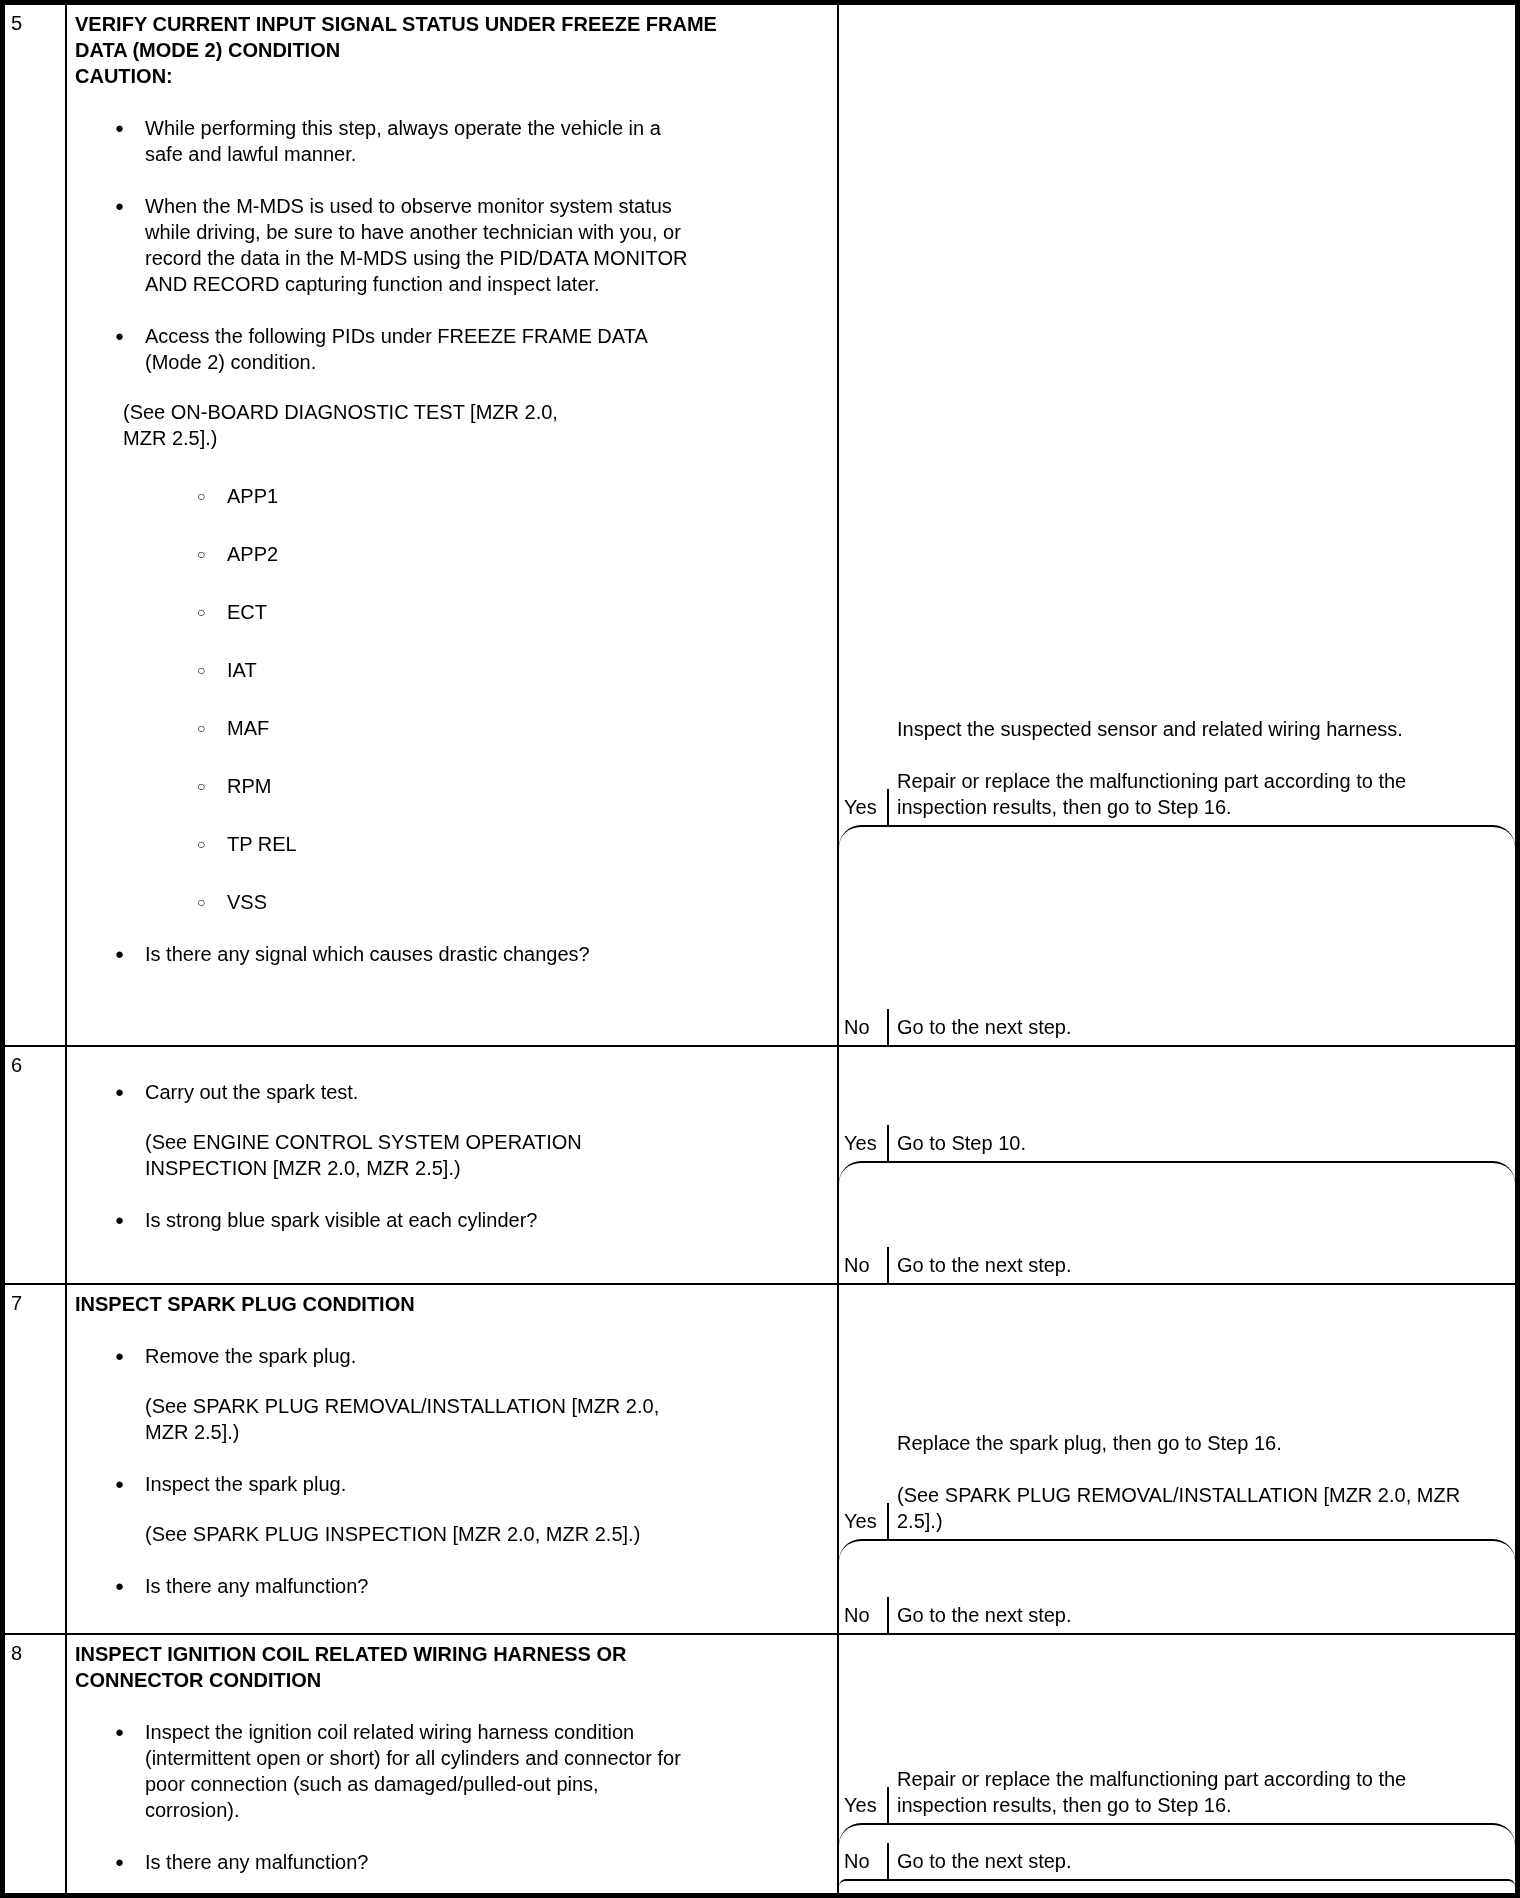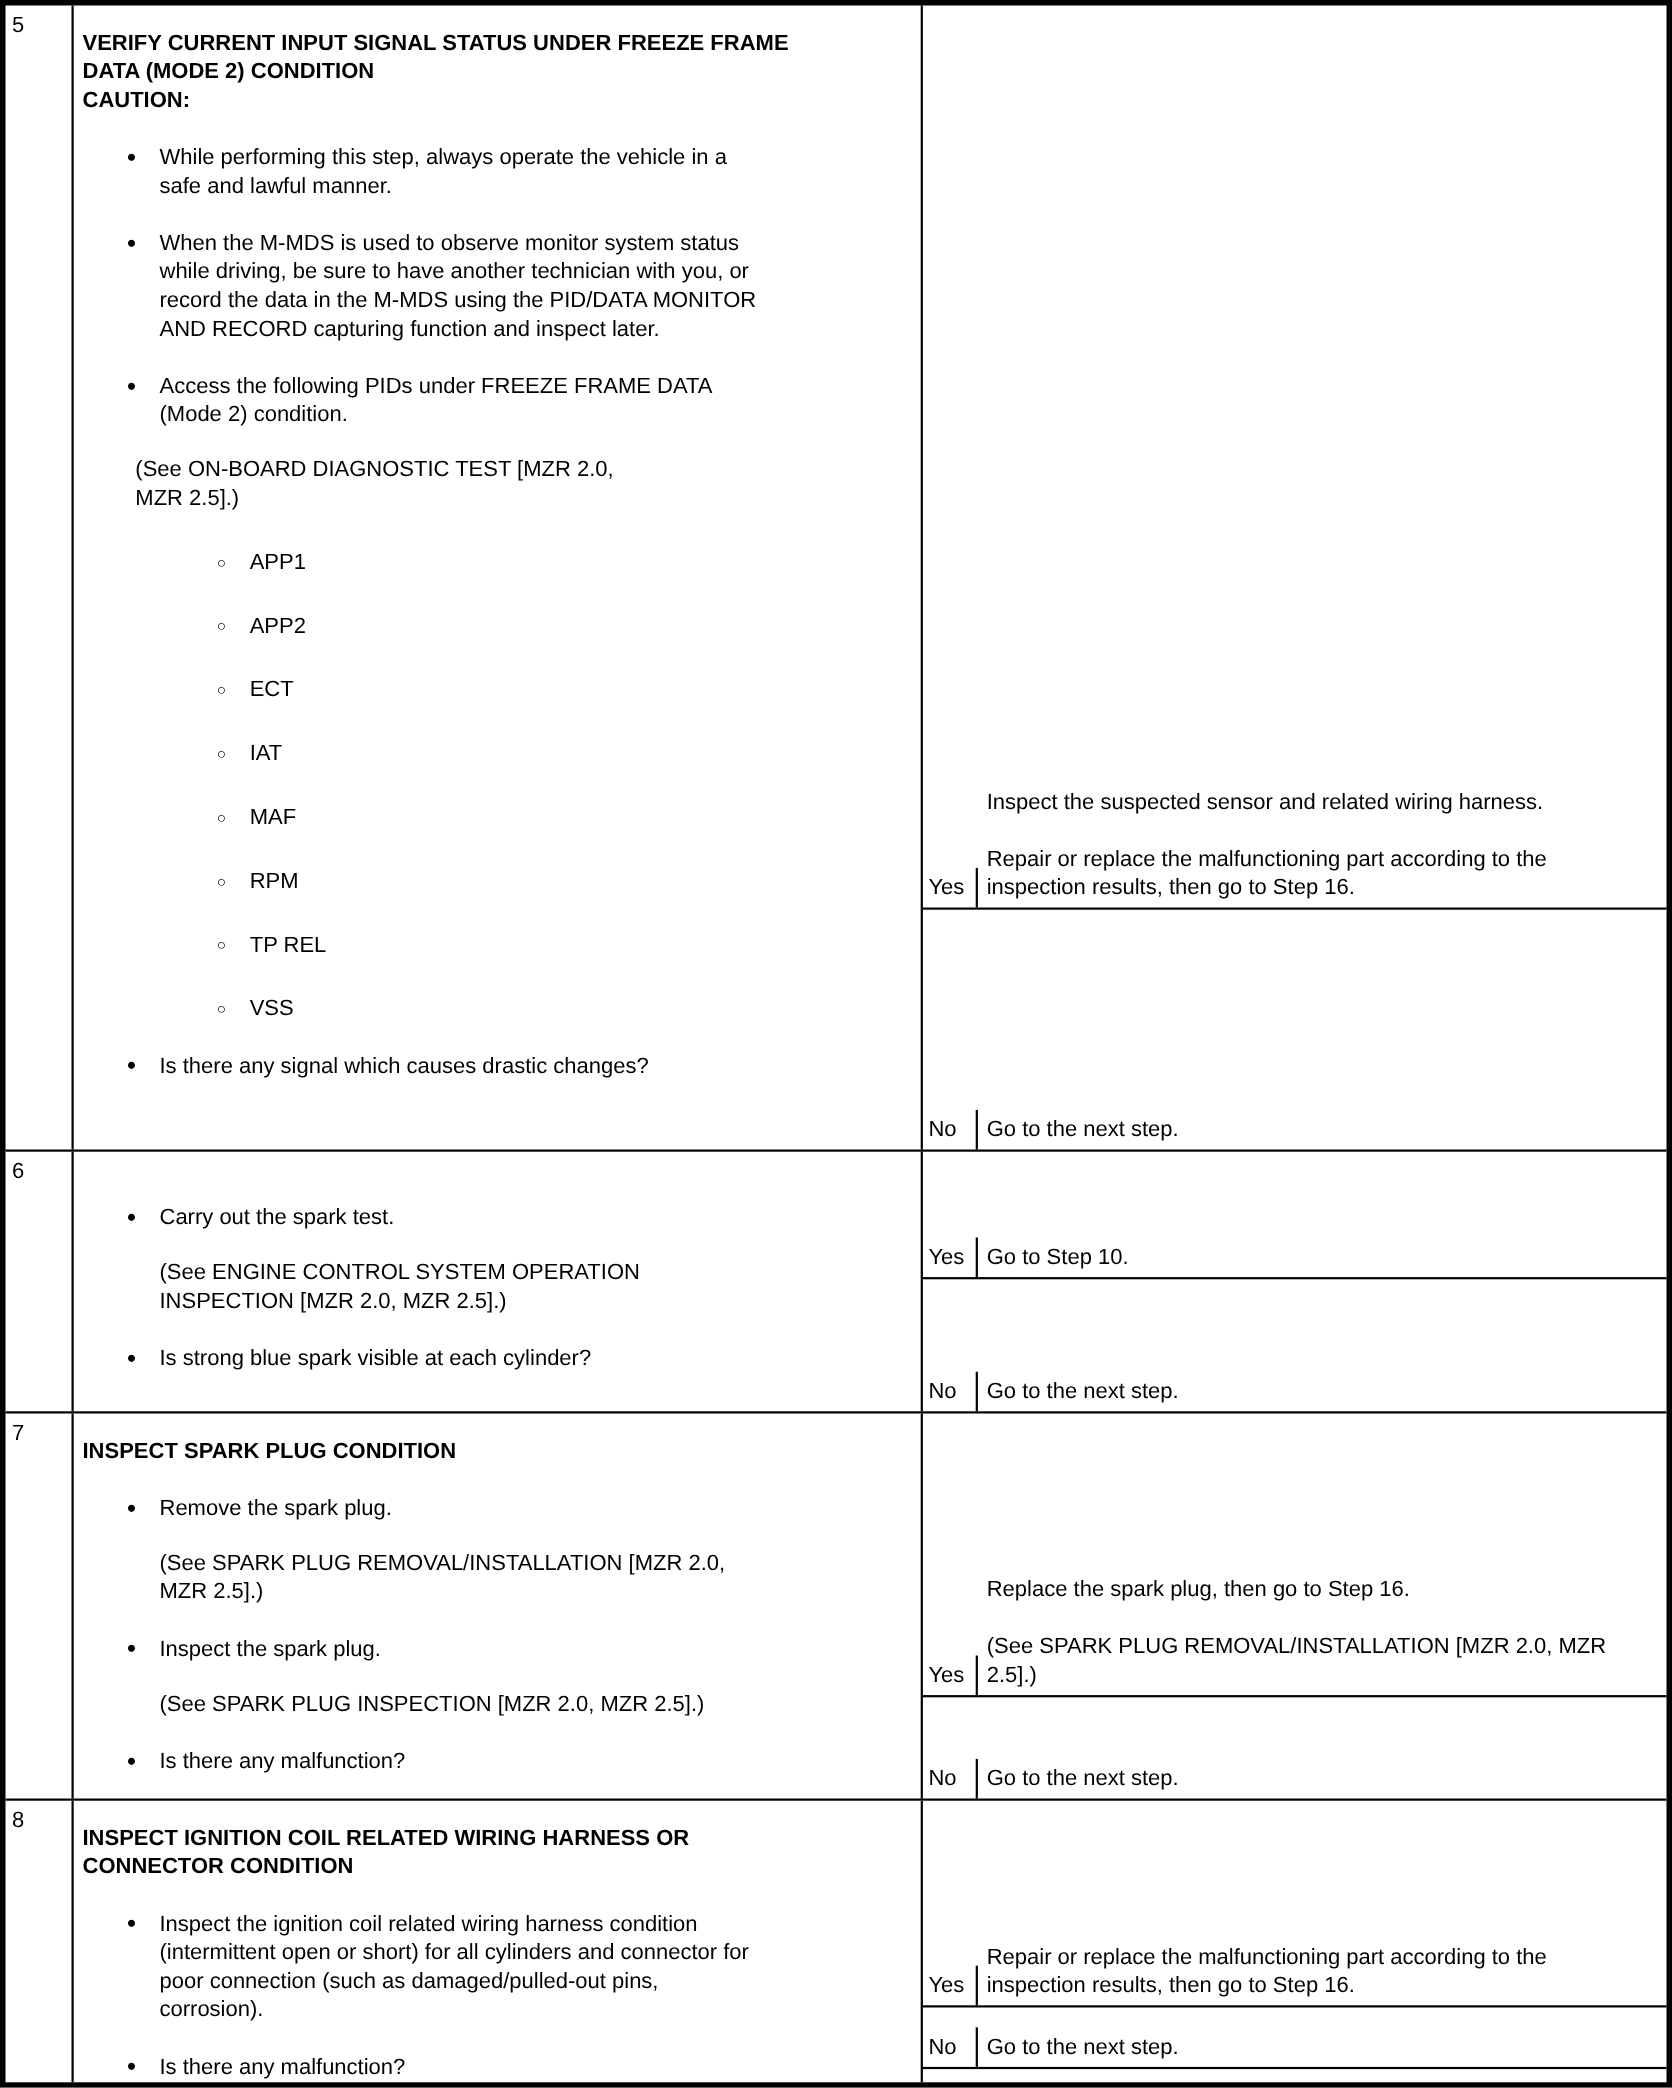--- a/index.html
+++ b/index.html
@@ -11,24 +11,24 @@
   }
   .table {
     position:absolute; inset:0;
     border:5px solid #000;
     display:flex; flex-direction:column;
     background:#fff;
   }
   .step { display:flex; align-items:stretch; border-top:2px solid #000; }
   .step:first-child { border-top:none; }
   .num  { width:62px; flex:none; border-right:2px solid #000; padding:5px 6px; }
-  .desc { width:772px; flex:none; border-right:2px solid #000; padding:21px 8px; }
+  .desc { width:772px; flex:none; border-right:2px solid #000; padding:6px 8px; }
   .right{ flex:1; display:flex; flex-direction:column; min-width:0; }
   .sub  { display:flex; align-items:flex-end; }
-  .sub + .sub { border-top:2px solid #000; }
+  .sub + .sub { border-top:2px solid #000;border-radius:22px; }
   .grow { flex:1; }
   .yn   { width:50px; flex:none; border-right:2px solid #000; padding:5px 5px; }
   .res  { flex:1; padding:5px 8px; }
   .res p { max-width:585px; }
   .res p + p { margin-top:26px; }
 
   .title   { font-weight:bold; max-width:680px; }
   .caution { font-weight:bold; }
 
   .bullet { display:flex; margin:26px 0 0 40px; }

